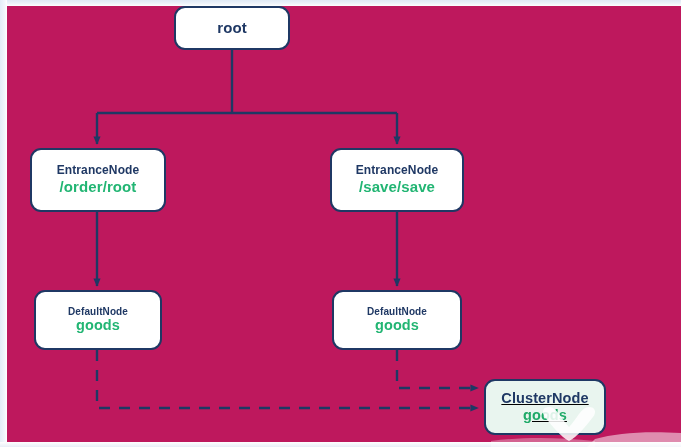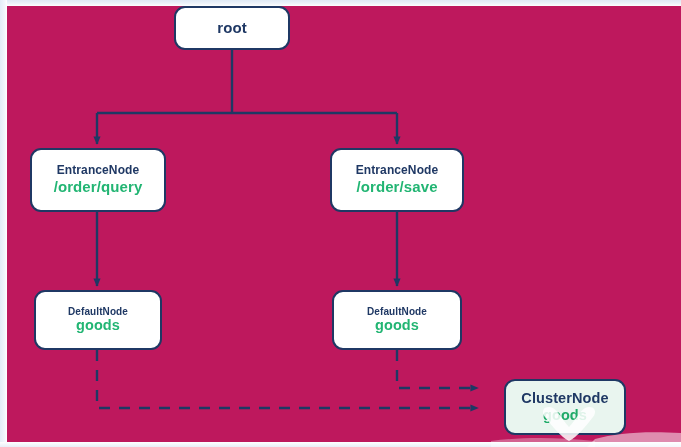--- a/index.html
+++ b/index.html
@@ -78,21 +78,21 @@
   #node-entrance-query { left: 30px;  top: 148px; width: 136px; height: 64px; }
   #node-entrance-save  { left: 330px; top: 148px; width: 134px; height: 64px; }
   #node-entrance-query .t1, #node-entrance-save .t1 { font-size: 12px; }
   #node-entrance-query .t2, #node-entrance-save .t2 { font-size: 15px; }
 
   #node-default-query { left: 34px;  top: 290px; width: 128px; height: 60px; }
   #node-default-save  { left: 332px; top: 290px; width: 130px; height: 60px; }
   #node-default-query .t1, #node-default-save .t1 { font-size: 10px; }
   #node-default-query .t2, #node-default-save .t2 { font-size: 14.5px; }
 
-  #node-cluster       { left: 504px; top: 379px; width: 122px; height: 56px; }
+  #node-cluster       { left: 484px; top: 379px; width: 122px; height: 56px; text-decoration: underline; }
   #node-cluster .t1   { font-size: 14.5px; }
   #node-cluster .t2   { font-size: 14.5px; }
 
   .watermark {
     position: absolute;
     right: 0;
     bottom: 0;
     width: 190px;
     height: 44px;
     pointer-events: none;
@@ -130,26 +130,26 @@
 
     <path d="M397,350 L397,388 L478,388" fill="none" stroke="#1f3864" stroke-width="2.4" stroke-dasharray="11 9" marker-end="url(#arrowhead)"></path>
   </svg>
 
   <div class="node" id="node-root">
     <span class="t1">root</span>
   </div>
 
   <div class="node" id="node-entrance-query">
     <span class="t1">EntranceNode</span>
-    <span class="t2">/order/query</span>
+    <span class="t2">/order/root</span>
   </div>
 
   <div class="node" id="node-entrance-save">
     <span class="t1">EntranceNode</span>
-    <span class="t2">/order/save</span>
+    <span class="t2">/save/save</span>
   </div>
 
   <div class="node" id="node-default-query">
     <span class="t1">DefaultNode</span>
     <span class="t2">goods</span>
   </div>
 
   <div class="node" id="node-default-save">
     <span class="t1">DefaultNode</span>
     <span class="t2">goods</span>

